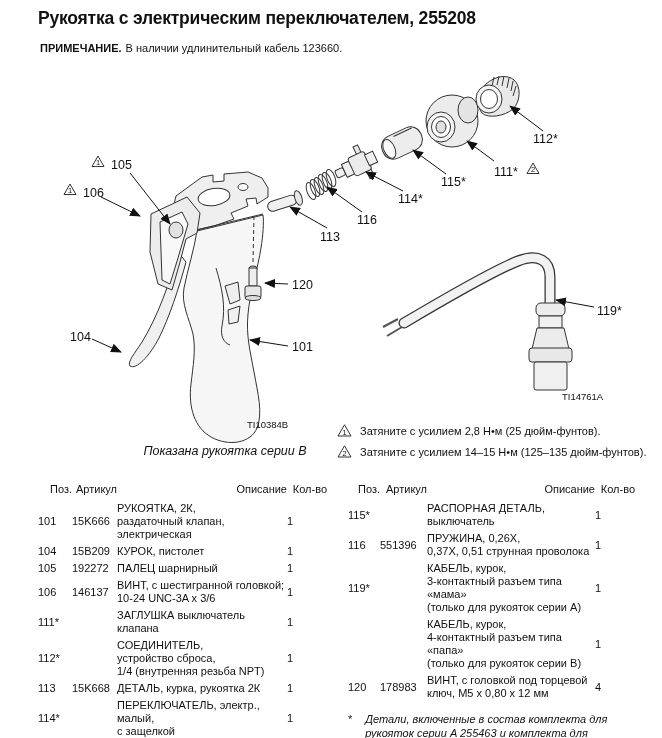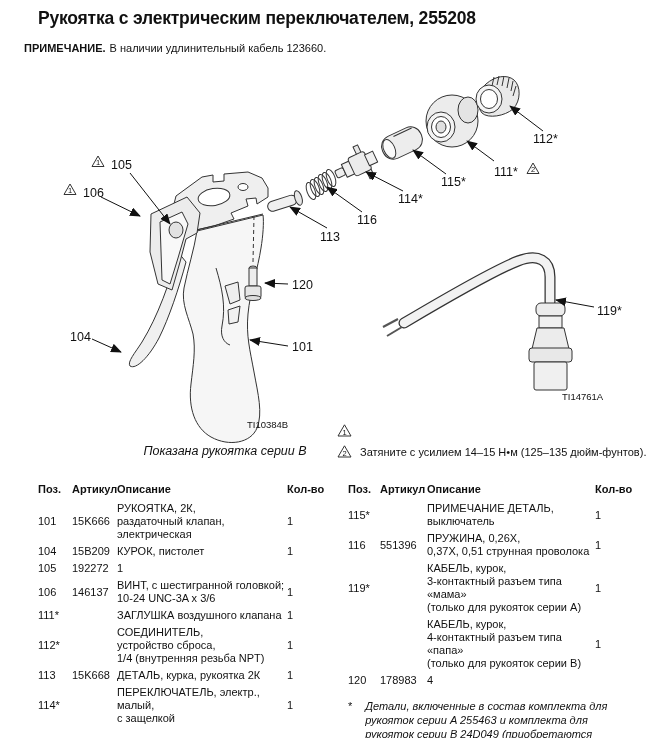--- a/index.html
+++ b/index.html
@@ -1,32 +1,32 @@
 <!DOCTYPE html>
 <html><head>
 <meta charset="utf-8">
 <style>
   html,body{margin:0;padding:0;background:#fff;}
   .page{position:relative;width:662px;height:738px;background:#fff;overflow:hidden;
         font-family:"Liberation Sans",sans-serif;color:#111;border-radius:6px;}
   .title{position:absolute;left:38px;top:8px;font-size:17.5px;font-weight:bold;letter-spacing:-0.2px;}
-  .note-line{position:absolute;left:24px;top:42px;font-size:11px;}
+  .note-line{position:absolute;left:40px;top:42px;font-size:11px;}
   .note-line b{margin-right:4px;}
   svg text{font-family:"Liberation Sans",sans-serif;fill:#111;}
   .diagram-svg{position:absolute;left:0;top:0;}
   .torque-note{position:absolute;display:flex;align-items:center;gap:8px;font-size:11px;}
   .tn1{left:337px;top:424px;}
   .tn2{left:337px;top:445px;}
   .ptable{position:absolute;font-size:11px;line-height:13px;}
   .pt-left{left:38px;top:483px;width:292px;}
   .pt-right{left:348px;top:483px;width:290px;}
   .trow{display:grid;align-items:center;padding:2px 0;}
   .pt-left .trow{grid-template-columns:34px 45px 170px 40px;}
   .pt-right .trow{grid-template-columns:32px 47px 168px 40px;}
-  .thead{font-weight:bold;padding:0 0 4px 0;align-items:end;}
+  .thead{font-weight:normal;padding:0 0 4px 0;align-items:end;text-align:right;}
   .c{white-space:pre-line;}
   .footnote{display:flex;gap:13px;margin-top:10px;font-size:11px;line-height:14px;}
   .footnote .fmark{font-style:normal;}
   .footnote .ftext{font-style:italic;width:272px;}
 </style>
 </head>
 <body>
 
 <div class="page">
 
@@ -183,20 +183,21 @@
     <text x="247" y="428" font-size="9.5">TI10384B</text>
     <text x="562" y="400" font-size="9.5">TI14761A</text>
     <text x="225" y="455" font-size="12.5" font-style="italic" text-anchor="middle">Показана рукоятка серии B</text>
   </svg>
 
   <div class="torque-note tn1">
     <svg width="15" height="13" viewBox="0 0 15 13">
       <path d="M7.5,0.8 L14,12 L1,12 Z" fill="#fff" stroke="#333"></path>
       <text x="7.5" y="10.5" font-size="7.5" text-anchor="middle">1</text>
     </svg>
+    <span>Затяните с усилием 2,8 Н•м (25 дюйм-фунтов).</span>
   </div>
   <div class="torque-note tn2">
     <svg width="15" height="13" viewBox="0 0 15 13">
       <path d="M7.5,0.8 L14,12 L1,12 Z" fill="#fff" stroke="#333"></path>
       <text x="7.5" y="10.5" font-size="7.5" text-anchor="middle">2</text>
     </svg>
     <span>Затяните с усилием 14–15 Н•м (125–135 дюйм-фунтов).</span>
   </div>
 
   <div class="ptable pt-left">
@@ -215,33 +216,34 @@
     </div>
     <div class="trow">
       <div class="c">104</div>
       <div class="c">15B209</div>
       <div class="c">КУРОК, пистолет</div>
       <div class="c">1</div>
     </div>
     <div class="trow">
       <div class="c">105</div>
       <div class="c">192272</div>
+      <div class="c">ПАЛЕЦ шарнирный</div>
       <div class="c">1</div>
     </div>
     <div class="trow">
       <div class="c">106</div>
       <div class="c">146137</div>
       <div class="c">ВИНТ, с шестигранной головкой;
 10-24 UNC-3A x 3/6</div>
       <div class="c">1</div>
     </div>
     <div class="trow">
       <div class="c">111*</div>
       <div class="c"></div>
-      <div class="c">ЗАГЛУШКА воздушного клапана</div>
+      <div class="c">ЗАГЛУШКА выключатель клапана</div>
       <div class="c">1</div>
     </div>
     <div class="trow">
       <div class="c">112*</div>
       <div class="c"></div>
       <div class="c">СОЕДИНИТЕЛЬ,
 устройство сброса,
 1/4 (внутренняя резьба NPT)</div>
       <div class="c">1</div>
     </div>
@@ -263,21 +265,21 @@
   <div class="ptable pt-right">
     <div class="trow thead">
       <div class="c">Поз.</div>
       <div class="c">Артикул</div>
       <div class="c">Описание</div>
       <div class="c">Кол-во</div>
     </div>
     <div class="trow">
       <div class="c">115*</div>
       <div class="c"></div>
-      <div class="c">ПРИМЕЧАНИЕ ДЕТАЛЬ, выключатель</div>
+      <div class="c">РАСПОРНАЯ ДЕТАЛЬ, выключатель</div>
       <div class="c">1</div>
     </div>
     <div class="trow">
       <div class="c">116</div>
       <div class="c">551396</div>
       <div class="c">ПРУЖИНА, 0,26X,
 0,37X, 0,51 струнная проволока</div>
       <div class="c">1</div>
     </div>
     <div class="trow">
@@ -292,20 +294,22 @@
       <div class="c"></div>
       <div class="c"></div>
       <div class="c">КАБЕЛЬ, курок,
 4-контактный разъем типа «папа»
 (только для рукояток серии B)</div>
       <div class="c">1</div>
     </div>
     <div class="trow">
       <div class="c">120</div>
       <div class="c">178983</div>
+      <div class="c">ВИНТ, с головкой под торцевой
+ключ, M5 x 0,80 x 12 мм</div>
       <div class="c">4</div>
     </div>
     <div class="footnote">
       <span class="fmark">*</span>
       <span class="ftext">Детали, включенные в состав комплекта для рукояток серии A 255463 и комплекта для рукояток серии B 24D049 (приобретаются отдельно).</span>
     </div>
   </div>
 
 </div>
 

